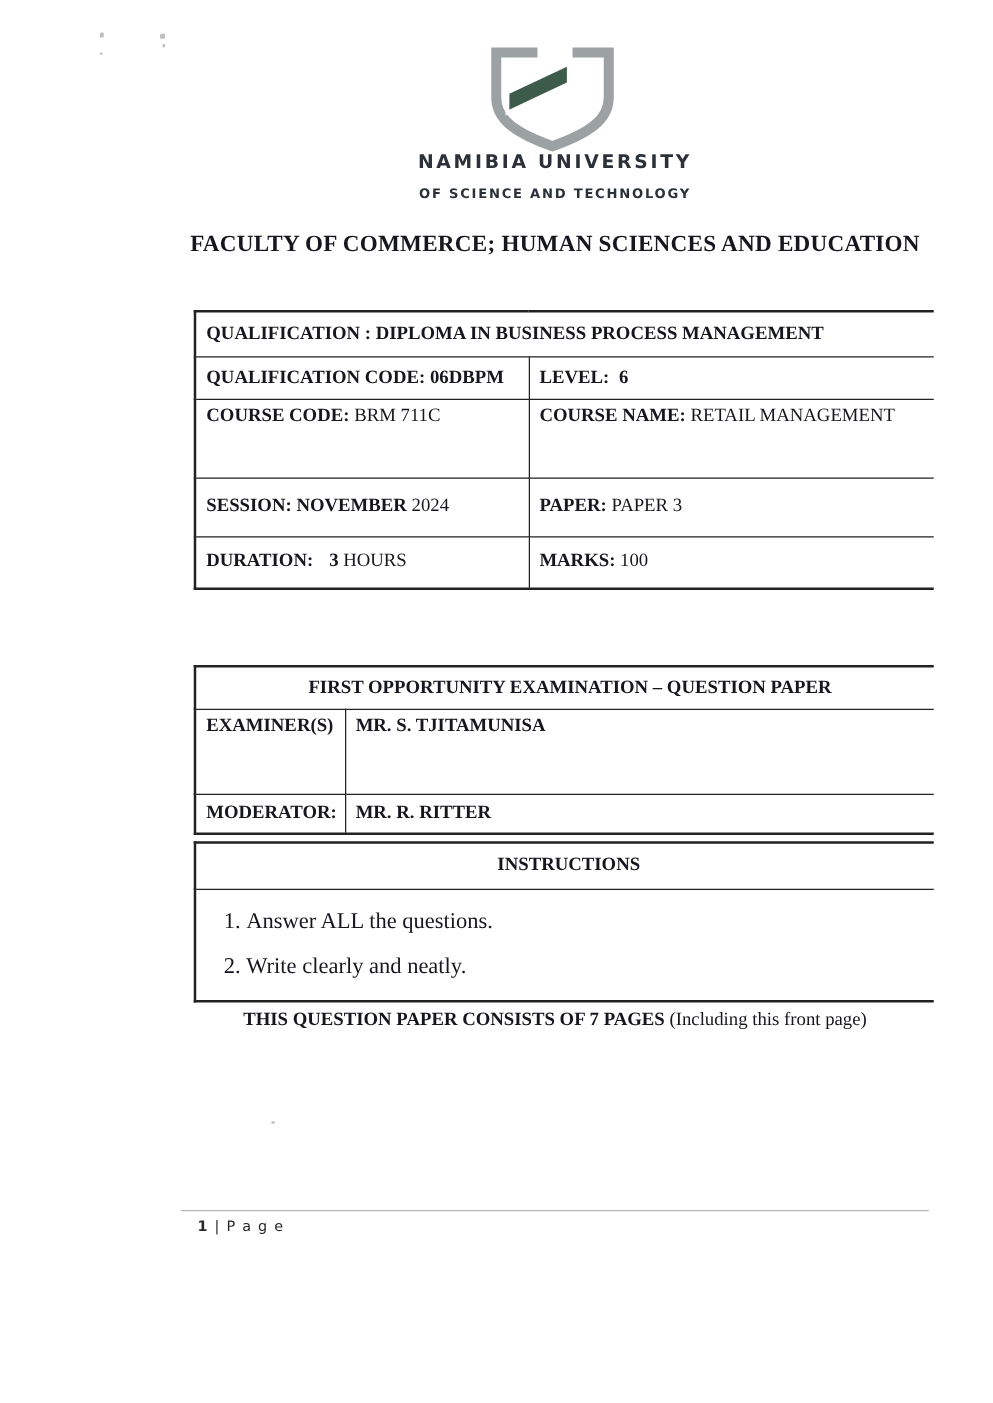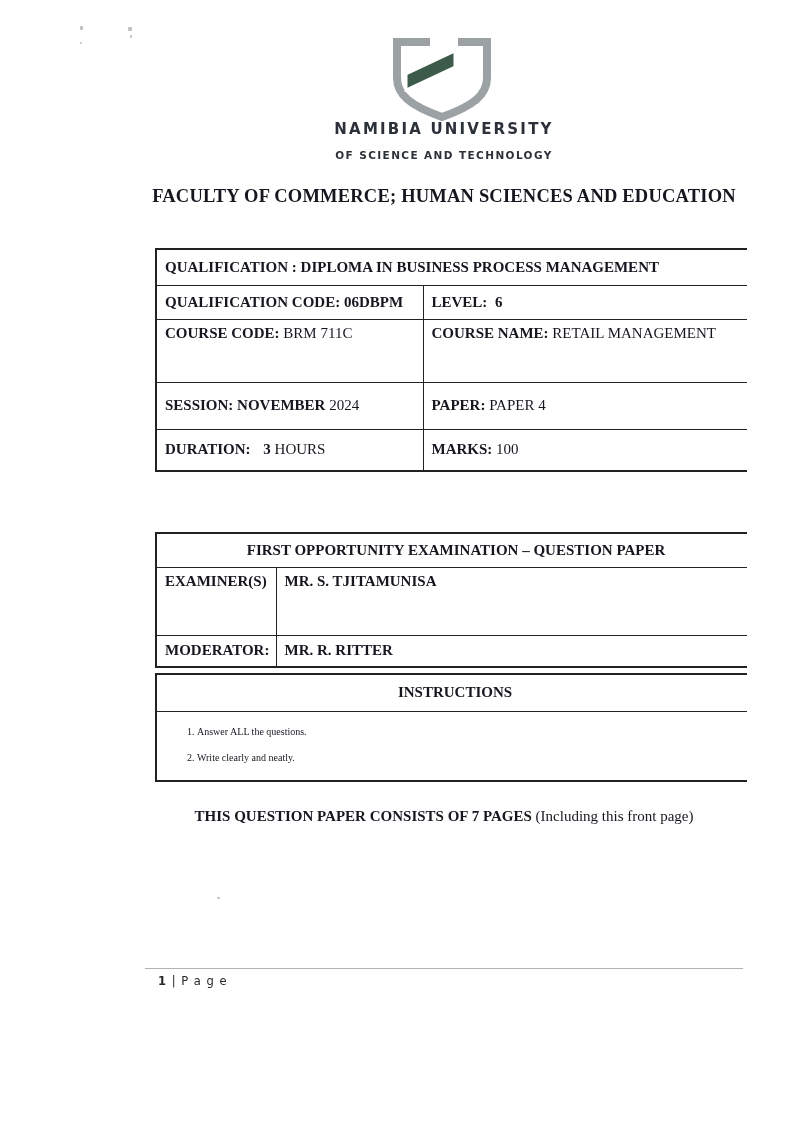--- a/index.html
+++ b/index.html
@@ -34,21 +34,21 @@
   .vtop { vertical-align:top !important; padding-top:5px !important; }
   .tc { text-align:center; }
   .val-gap { margin-left:4px; }
   .num-gap { margin-left:9px; }
 
   #course-table { top:248px;padding-left:27px; }
   #exam-table   { top:532px; }
   #instr-table  { top:673px; }
 
   #instr-table ol { margin:9px 0 0 0; padding-left:32px; }
-  #instr-table li { font-size:10px; margin-bottom:15px; }
+  #instr-table li { font-size:18px; margin-bottom:15px; }
 
   .pages-note { position:absolute; left:0; top:808px; width:794px; text-align:center; font-size:15px; }
 
   .footer-rule { position:absolute; left:98px; top:968px; width:598px; height:1px;
                  background:#b3b3b3; }
   .page-num { position:absolute; left:111px; top:974px;
               font-family:"DejaVu Sans", sans-serif; font-size:11.5px; color:#26262b;
               white-space:pre; letter-spacing:1px; }
   .page-num .n { font-weight:700; }
 </style>
@@ -107,21 +107,21 @@
         <span>RETAIL MANAGEMENT</span>
       </td>
     </tr>
     <tr style="height:47px">
       <td>
         <span class="b">SESSION: NOVEMBER</span>
         <span>2024</span>
       </td>
       <td>
         <span class="b">PAPER:</span>
-        <span>PAPER 4</span>
+        <span>PAPER 3</span>
       </td>
     </tr>
     <tr style="height:42px">
       <td>
         <span class="b">DURATION:</span>
         <span class="b num-gap">3</span>
         <span>HOURS</span>
       </td>
       <td>
         <span class="b">MARKS:</span>

